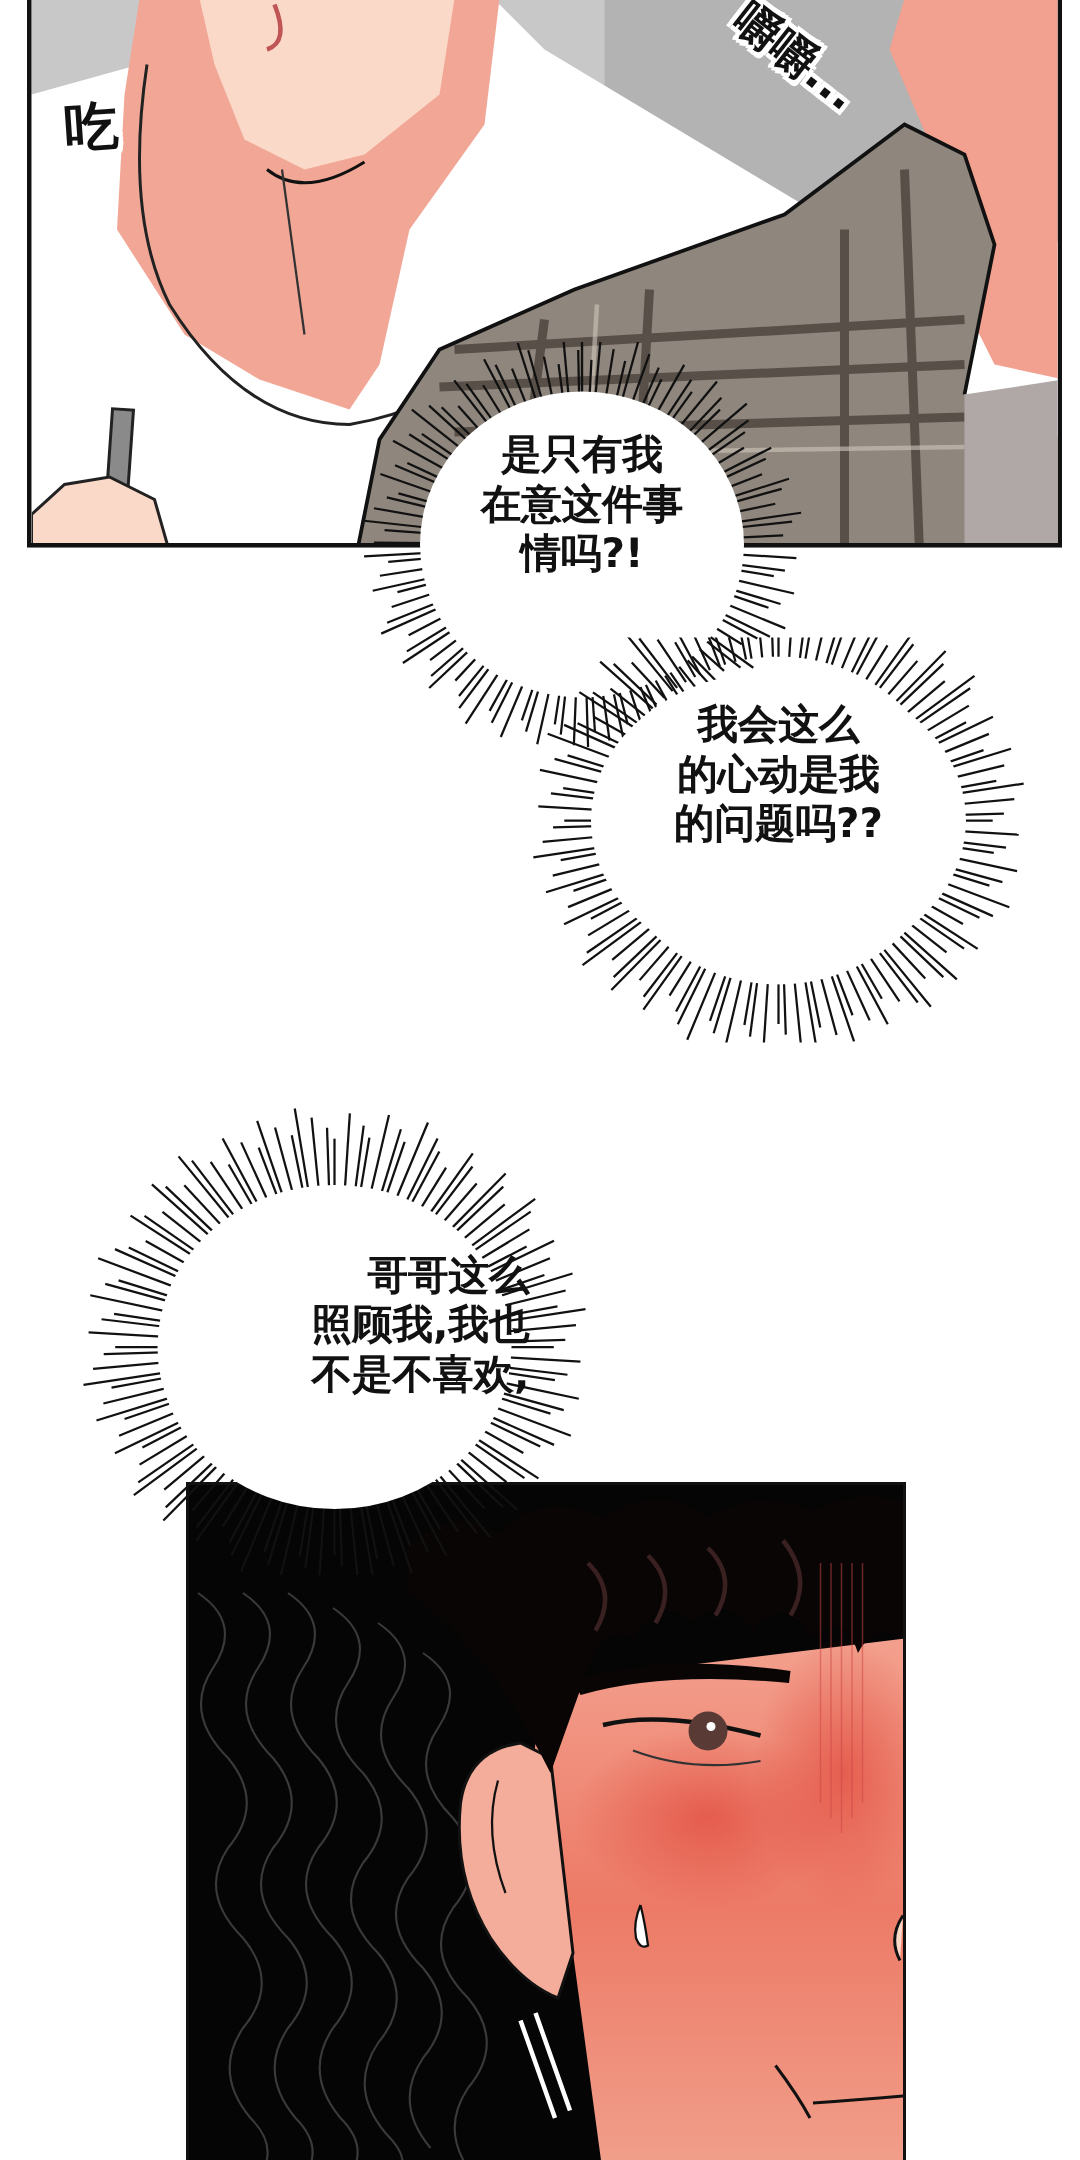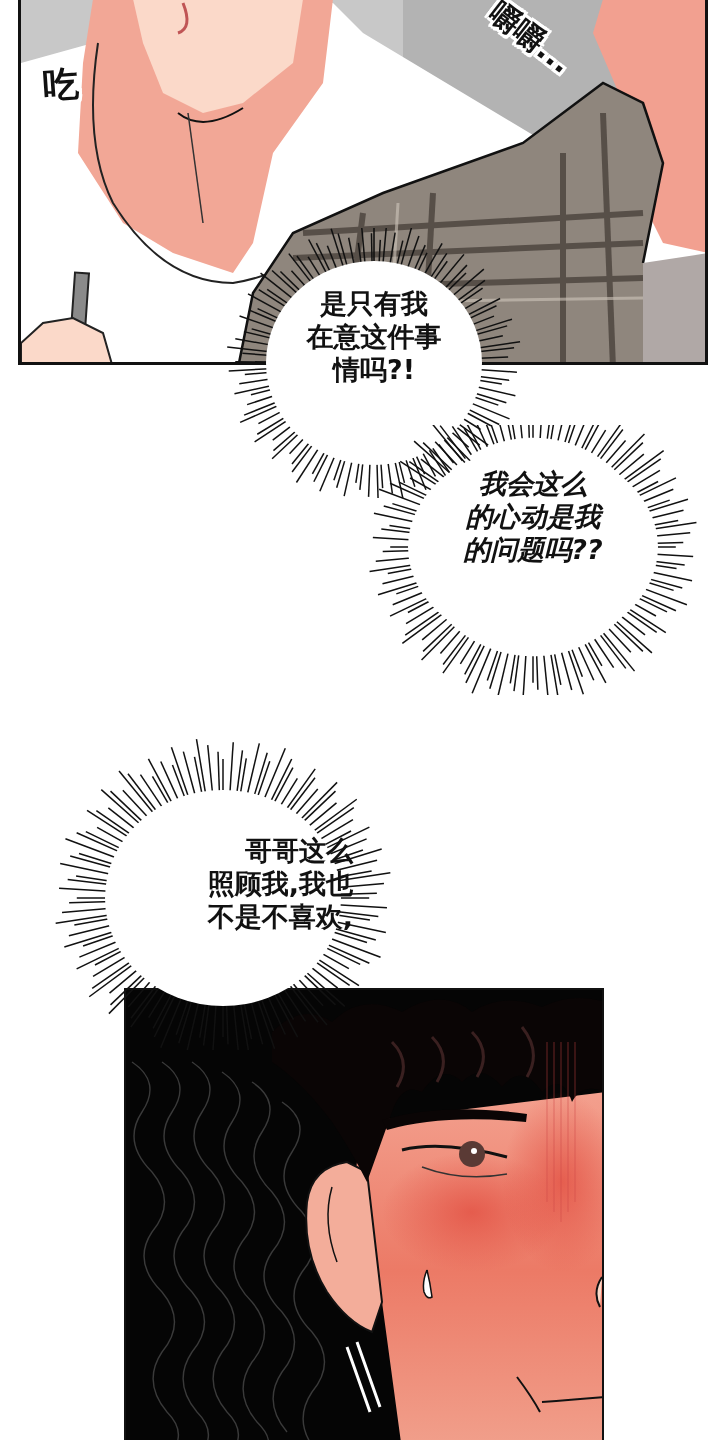--- a/index.html
+++ b/index.html
@@ -53,21 +53,21 @@
     <path d="M640 260 L706 250 L706 365 L640 365 Z" fill="#b0a8a6"></path>
 
     <rect x="72" y="270" width="14" height="80" fill="#8a8a8a" stroke="#222" stroke-width="2" transform="rotate(4 79 270)"></rect>
     <path d="M18 340 L40 320 L70 315 L100 330 L110 365 L18 365 Z" fill="#fbd9c9" stroke="#222" stroke-width="2"></path>
   </svg>
 
   <div class="sfx" style="left:22px; top:62px; font-size:36px; transform:rotate(-4deg);">吃</div>
   <div class="sfx" style="left:485px; top:-6px; font-size:30px; transform:rotate(38deg); transform-origin:left top;">嚼嚼...</div>
 </div>
 
-<div class="abs" style="left:224px; top:228px; width:300px; height:270px;">
+<div class="abs" style="left:238px; top:228px; width:300px; height:270px;">
   <svg width="300" height="270" viewBox="0 0 300 270">
     <g stroke="#111" stroke-width="1.6">
       <line x1="150" y1="135" x2="150" y2="0" transform="rotate(0 150 135)"></line>
     </g>
     <g id="burst1" stroke="#111" stroke-width="1.5">
         <line x1="250" y1="135" x2="277.5" y2="135"></line>
         <line x1="249.77483072930517" y1="141.37160070366917" x2="292.92744501972965" y2="144.12731800800609"></line>
         <line x1="249.10033694122995" y1="147.71450763366627" x2="285.2719599247789" y2="152.35530291995445"></line>
         <line x1="248.5353835847693" y1="151.19960830009927" x2="277.8496602012382" y2="156.01899176937877"></line>
         <line x1="247.16982868273382" y1="157.4414129540848" x2="291.3821007333777" y2="167.65225584819336"></line>
@@ -177,21 +177,21 @@
         <line x1="249.34817353485502" y1="124.17081606039864" x2="290.08092468414554" y2="119.73085064516208"></line>
         <line x1="249.88900644807984" y1="130.52526897892696" x2="284.1009911565472" y2="128.99267360420941"></line>
       </g>
     <ellipse cx="150" cy="135" rx="108" ry="102" fill="#ffffff"></ellipse>
   </svg>
   <div class="bubble-text" style="left:40px; top:60px; width:220px; font-size:27px;">是只有我
 在意这件事
 情吗?!</div>
 </div>
 
-<div class="abs" style="left:358px; top:425px; width:340px; height:270px;font-style:italic;">
+<div class="abs" style="left:344px; top:425px; width:340px; height:270px;">
   <svg width="340" height="270" viewBox="0 0 340 270">
     <g id="burst2" stroke="#111" stroke-width="1.5">
         <line x1="290" y1="122" x2="317.79999999999995" y2="122"></line>
         <line x1="289.7764690782234" y1="128.80840192019386" x2="335.1281452079145" y2="131.4986087310948"></line>
         <line x1="289.1067452880761" y1="135.59033621678688" x2="326.69251495340063" y2="140.06687478975982"></line>
         <line x1="288.58415916844086" y1="139.0904653056452" x2="318.5308696552854" y2="143.59640363666404"></line>
         <line x1="287.24225532306656" y1="145.78182495714657" x2="334.05215589084287" y2="155.69987995666614"></line>
         <line x1="285.46401035082886" y1="152.3807328998792" x2="324.2704974653809" y2="163.05361645774983"></line>
         <line x1="284.37149937394264" y1="155.760106635463" x2="315.6041953690755" y2="165.4008188259726"></line>
         <line x1="281.9442647311673" y1="162.16966053630242" x2="328.88814719750934" y2="179.80239500475932"></line>

